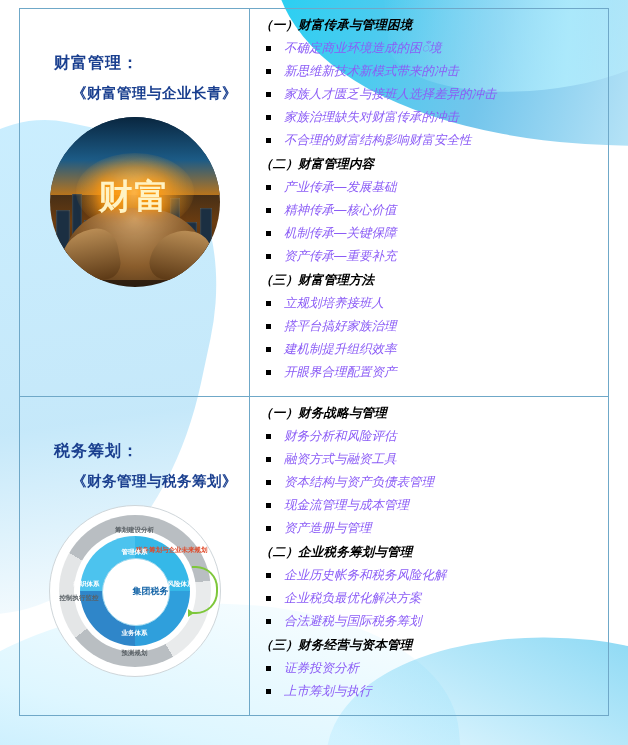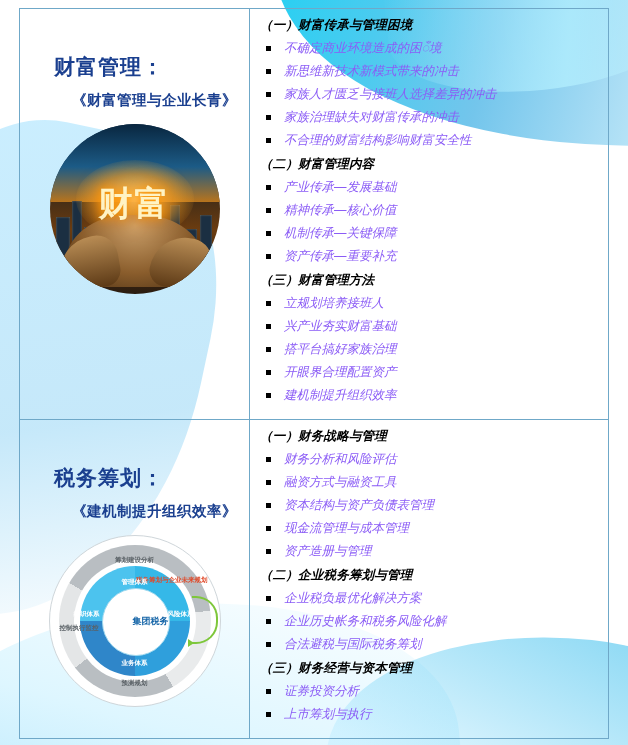--- a/index.html
+++ b/index.html
@@ -100,21 +100,21 @@
     flex: 1;
     box-sizing: border-box;
     padding: 6px 6px 8px 8px;
     font-style: italic;
   }
 
   
   .sect-title {
     color: #1a3f8f;
     font-weight: bold;
-    font-size: 21px;
+    font-size: 16px;
     letter-spacing: 1px;
     margin: 38px 0 10px 28px;
   }
   .sect-sub {
     color: #1a3f8f;
     font-weight: bold;
     font-size: 14.5px;
     margin: 0 0 6px 46px;
     letter-spacing: 0.5px;
   }
@@ -345,32 +345,31 @@
       <ul class="items">
         <li>产业传承—发展基础</li>
         <li>精神传承—核心价值</li>
         <li>机制传承—关键保障</li>
         <li>资产传承—重要补充</li>
       </ul>
 
       <div class="grp-head">（三）财富管理方法</div>
       <ul class="items">
         <li>立规划培养接班人</li>
-        <li>兴产业夯实财富基础</li>
         <li>搭平台搞好家族治理</li>
+        <li>建机制提升组织效率</li>
         <li>开眼界合理配置资产</li>
-        <li>建机制提升组织效率</li>
       </ul>
     </div>
   </div>
 
   <div class="row">
     <div class="cell-left">
       <div class="sect-title">税务筹划：</div>
-      <div class="sect-sub">《建机制提升组织效率》</div>
+      <div class="sect-sub">《财务管理与税务筹划》</div>
 
       <div class="art art-tax">
         <div class="ring-outer"></div>
         <div class="ring-gap"></div>
         <div class="ring-inner"></div>
         <div class="ring-core"></div>
         <div class="ring-core-label">集团税务</div>
 
         <div class="ring-lbl dark lbl-n">筹划建设分析</div>
         <div class="ring-lbl lbl-e">税务筹划与企业未来规划</div>
@@ -391,22 +390,22 @@
       <ul class="items">
         <li>财务分析和风险评估</li>
         <li>融资方式与融资工具</li>
         <li>资本结构与资产负债表管理</li>
         <li>现金流管理与成本管理</li>
         <li>资产造册与管理</li>
       </ul>
 
       <div class="grp-head">（二）企业税务筹划与管理</div>
       <ul class="items">
+        <li>企业历史帐务和税务风险化解</li>
         <li>企业税负最优化解决方案</li>
-        <li>企业历史帐务和税务风险化解</li>
         <li>合法避税与国际税务筹划</li>
       </ul>
 
       <div class="grp-head">（三）财务经营与资本管理</div>
       <ul class="items">
         <li>证券投资分析</li>
         <li>上市筹划与执行</li>
 
       </ul>
     </div>

